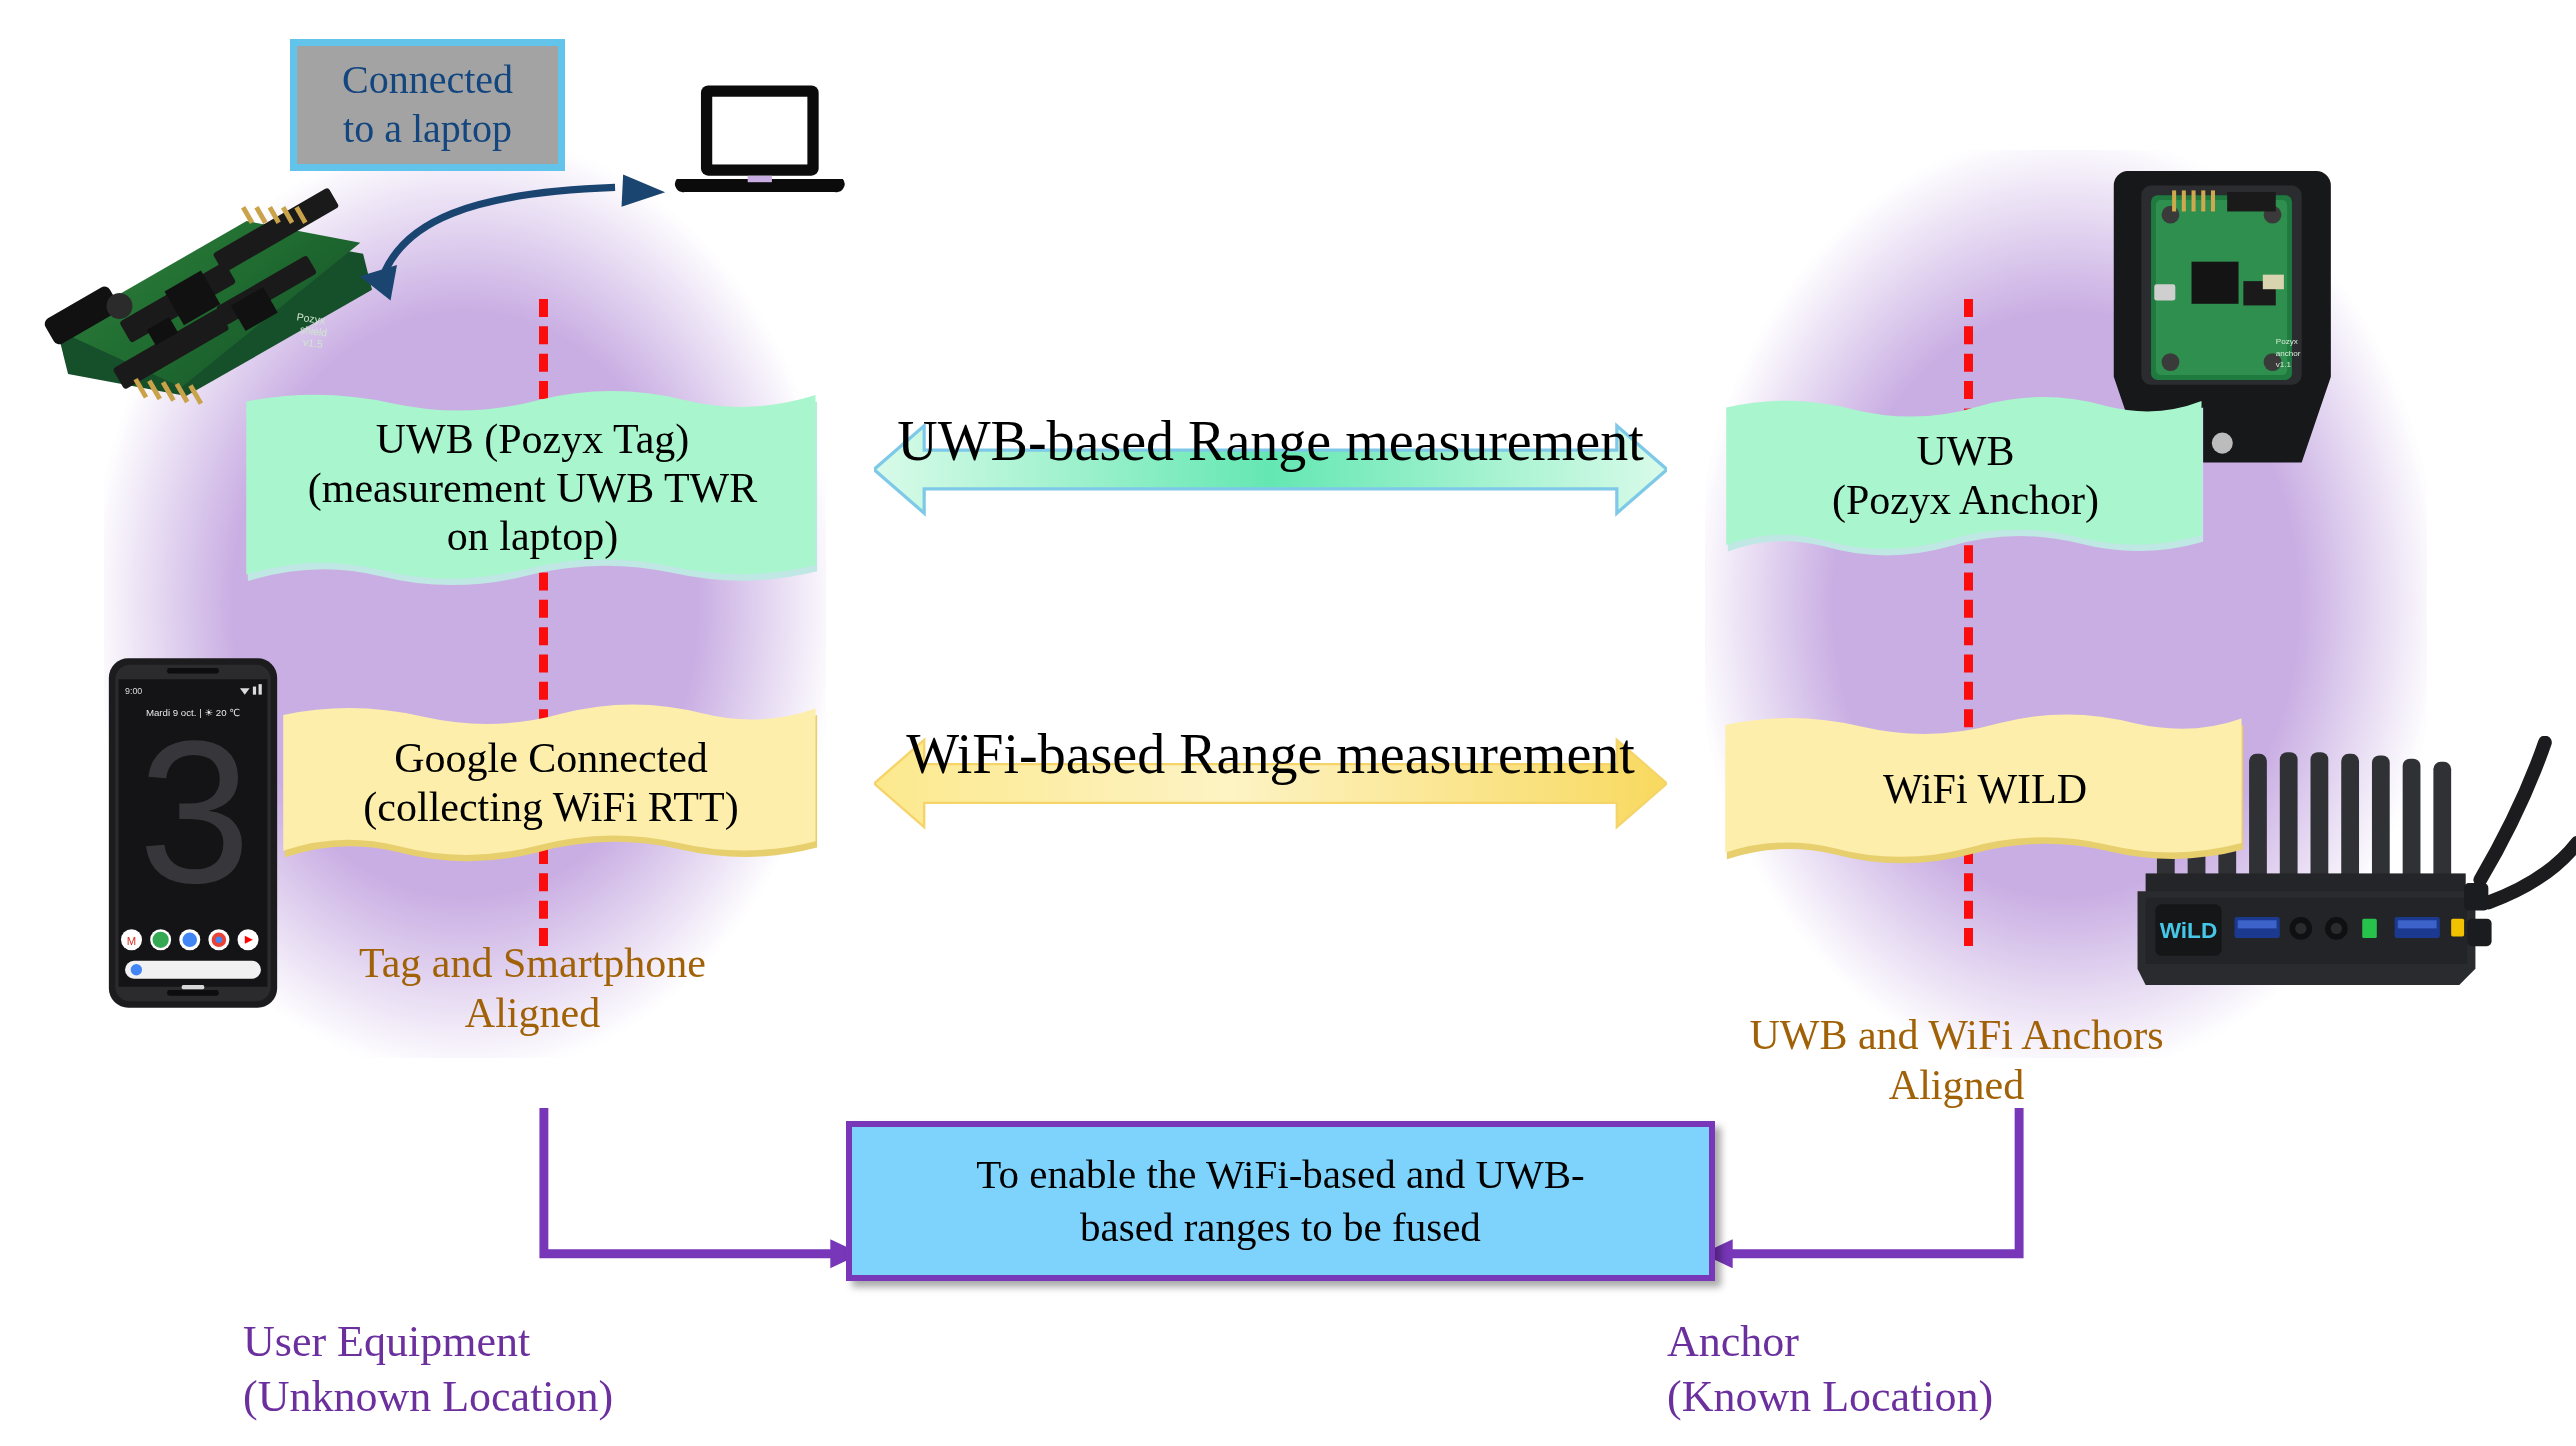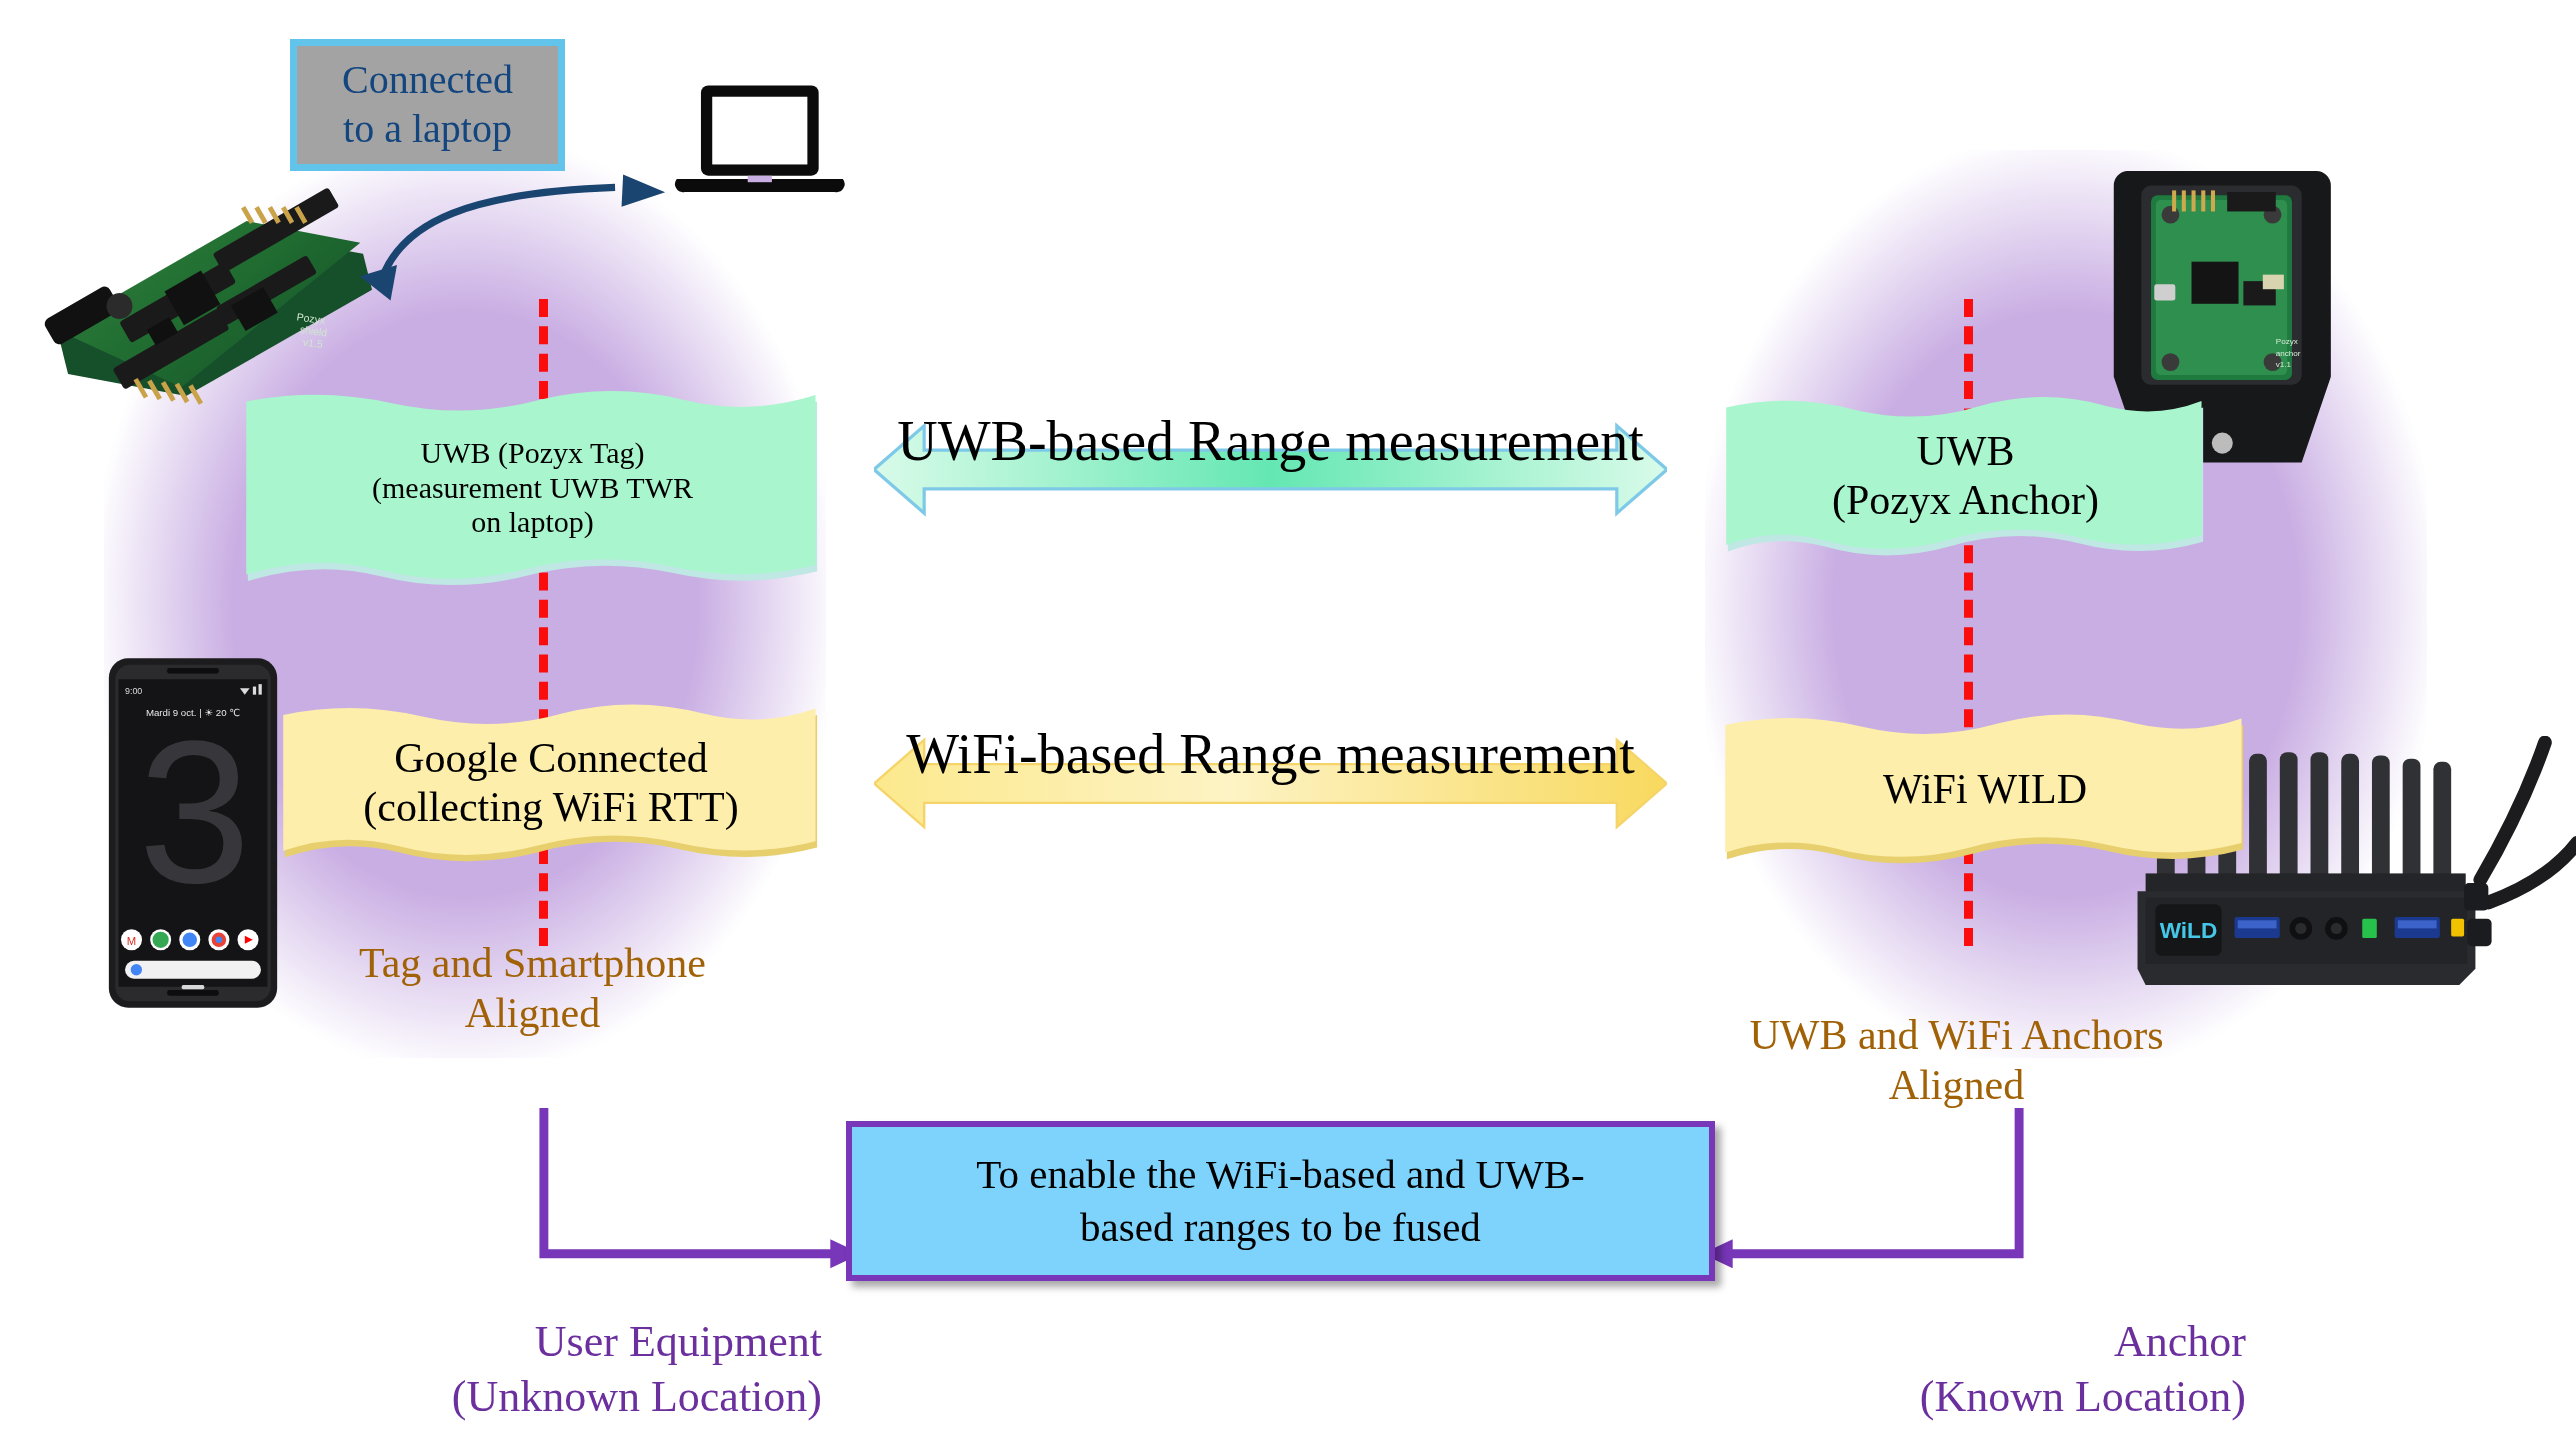--- a/index.html
+++ b/index.html
@@ -40,21 +40,21 @@
   #pozyx-anchor-photo{position:absolute;left:2104px;top:158px;width:235px;height:324px;z-index:4;}
   
   #wild-router-photo{position:absolute;left:2087px;top:736px;width:502px;height:291px;z-index:4;}
 
   
   .torn{position:absolute;display:flex;align-items:center;justify-content:center;
         text-align:center;color:#000;line-height:1.16;z-index:8;}
   .torn .paper{position:absolute;inset:0;}
   .torn .txt{position:relative;z-index:2;padding:0 14.6px;}
 
-  #label-uwb-tag{left:243px;top:387px;width:579px;height:202px;font-size:30px;}
+  #label-uwb-tag{left:243px;top:387px;width:579px;height:202px;font-size:42px;}
   #label-phone{left:280px;top:702px;width:542px;height:162px;font-size:42px;}
   #label-uwb-anchor{left:1723px;top:393px;width:485px;height:166px;font-size:42px;}
   #label-wifi-wild{left:1722px;top:712px;width:526px;height:154px;font-size:42px;}
 
   
   .measure-arrow{position:absolute;z-index:6;}
   #arrow-uwb{left:874px;top:421px;width:793px;height:97px;}
   #arrow-wifi{left:874px;top:735px;width:793px;height:97px;}
   .measure-label{position:absolute;z-index:9;font-size:56px;color:#000;
         text-align:center;width:793px;}
@@ -70,21 +70,21 @@
   
   #fusion-box{position:absolute;left:846px;top:1121px;width:869px;height:160px;
         background:#7dd3fc;border:6.5px solid #7836b8;box-sizing:border-box;
         display:flex;align-items:center;justify-content:center;text-align:center;
         font-size:41px;line-height:1.3;color:#000;z-index:8;
         box-shadow:5.7px 5.7px 7.3px rgba(0,0,0,.34);}
   #connector-left{position:absolute;left:526px;top:1100px;width:340px;height:178px;z-index:7;}
   #connector-right{position:absolute;left:1697px;top:1100px;width:340px;height:178px;z-index:7;}
 
   
-  .role-caption{position:absolute;color:#6b2f9e;font-size:44px;text-align:right;
+  .role-caption{position:absolute;color:#6b2f9e;font-size:44px;text-align:left;
         line-height:1.25;z-index:9;}
   #caption-ue{left:243px;top:1314px;width:579px;}
   #caption-anchor{left:1667px;top:1314px;width:579px;}
 </style>
 </head>
 <body>
 
 <div class="panel" id="panel-left">
   <div class="fill"></div>
 </div>

